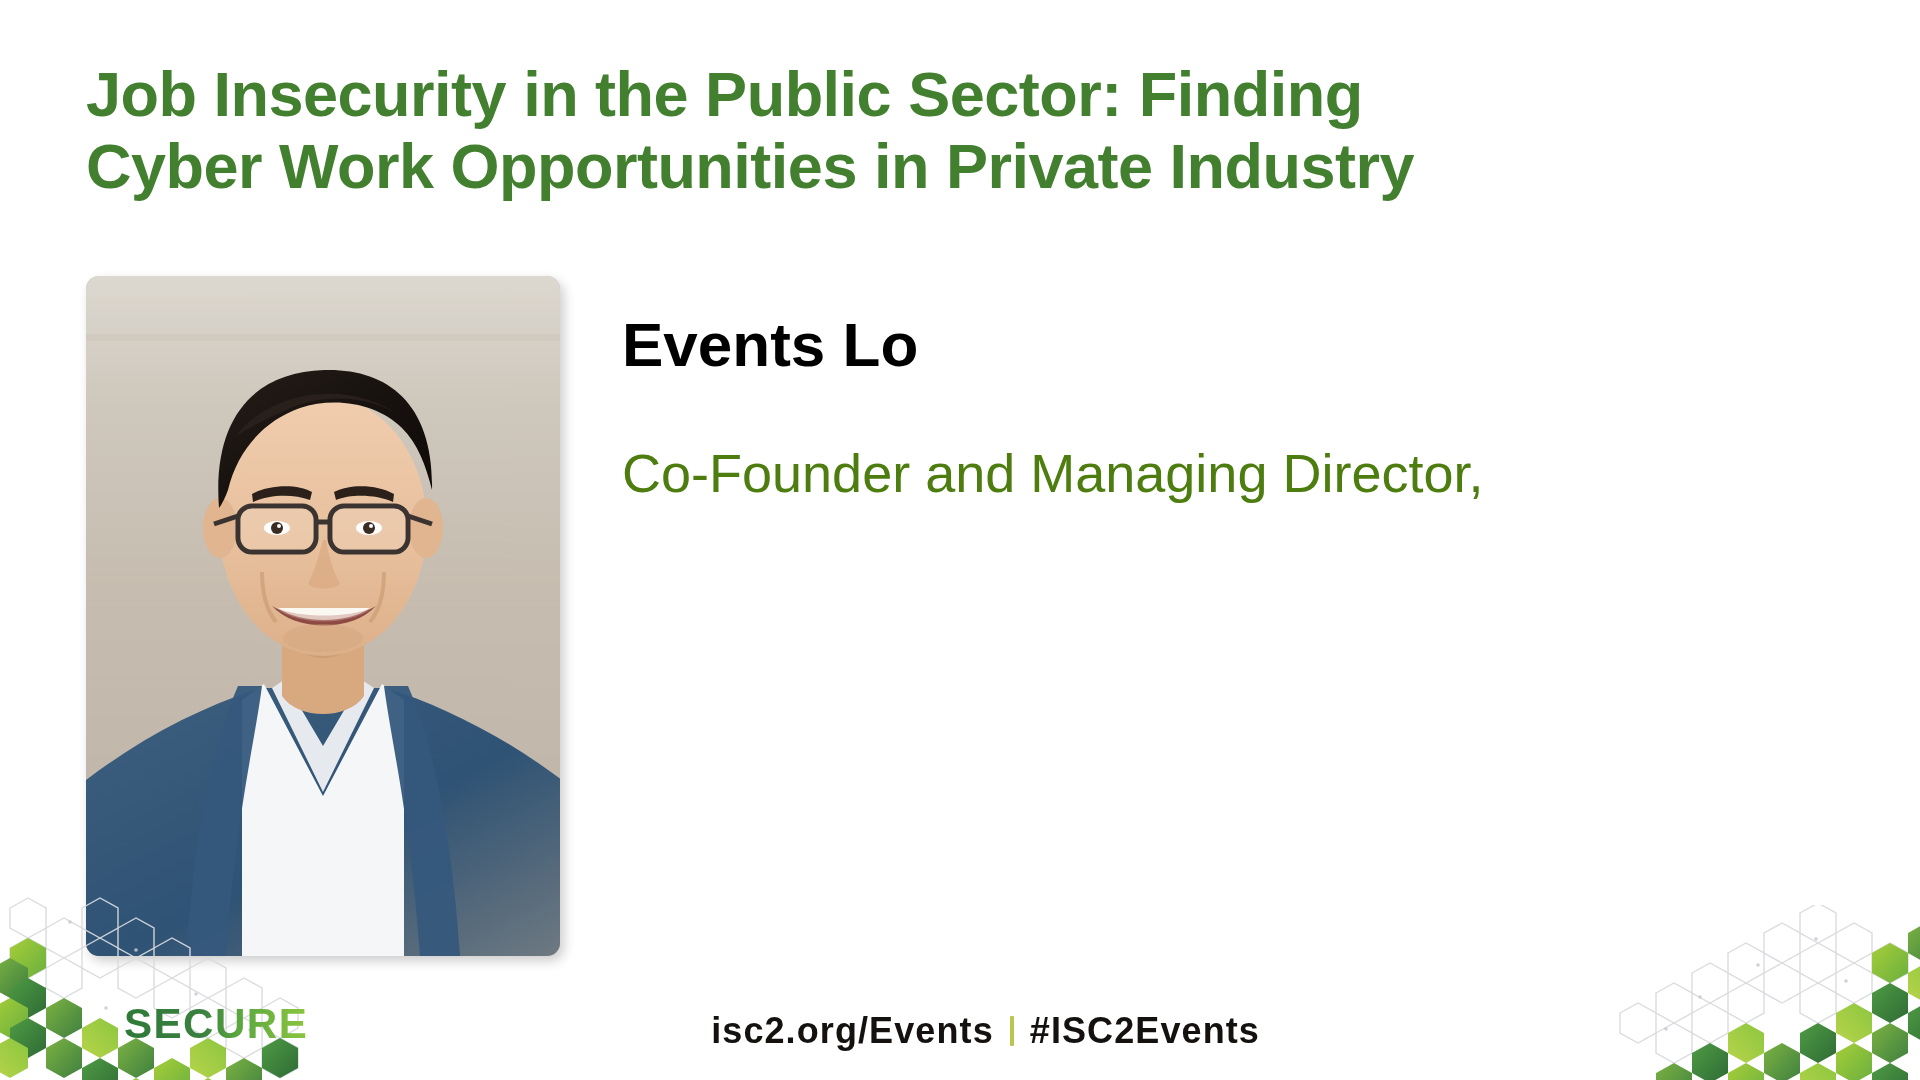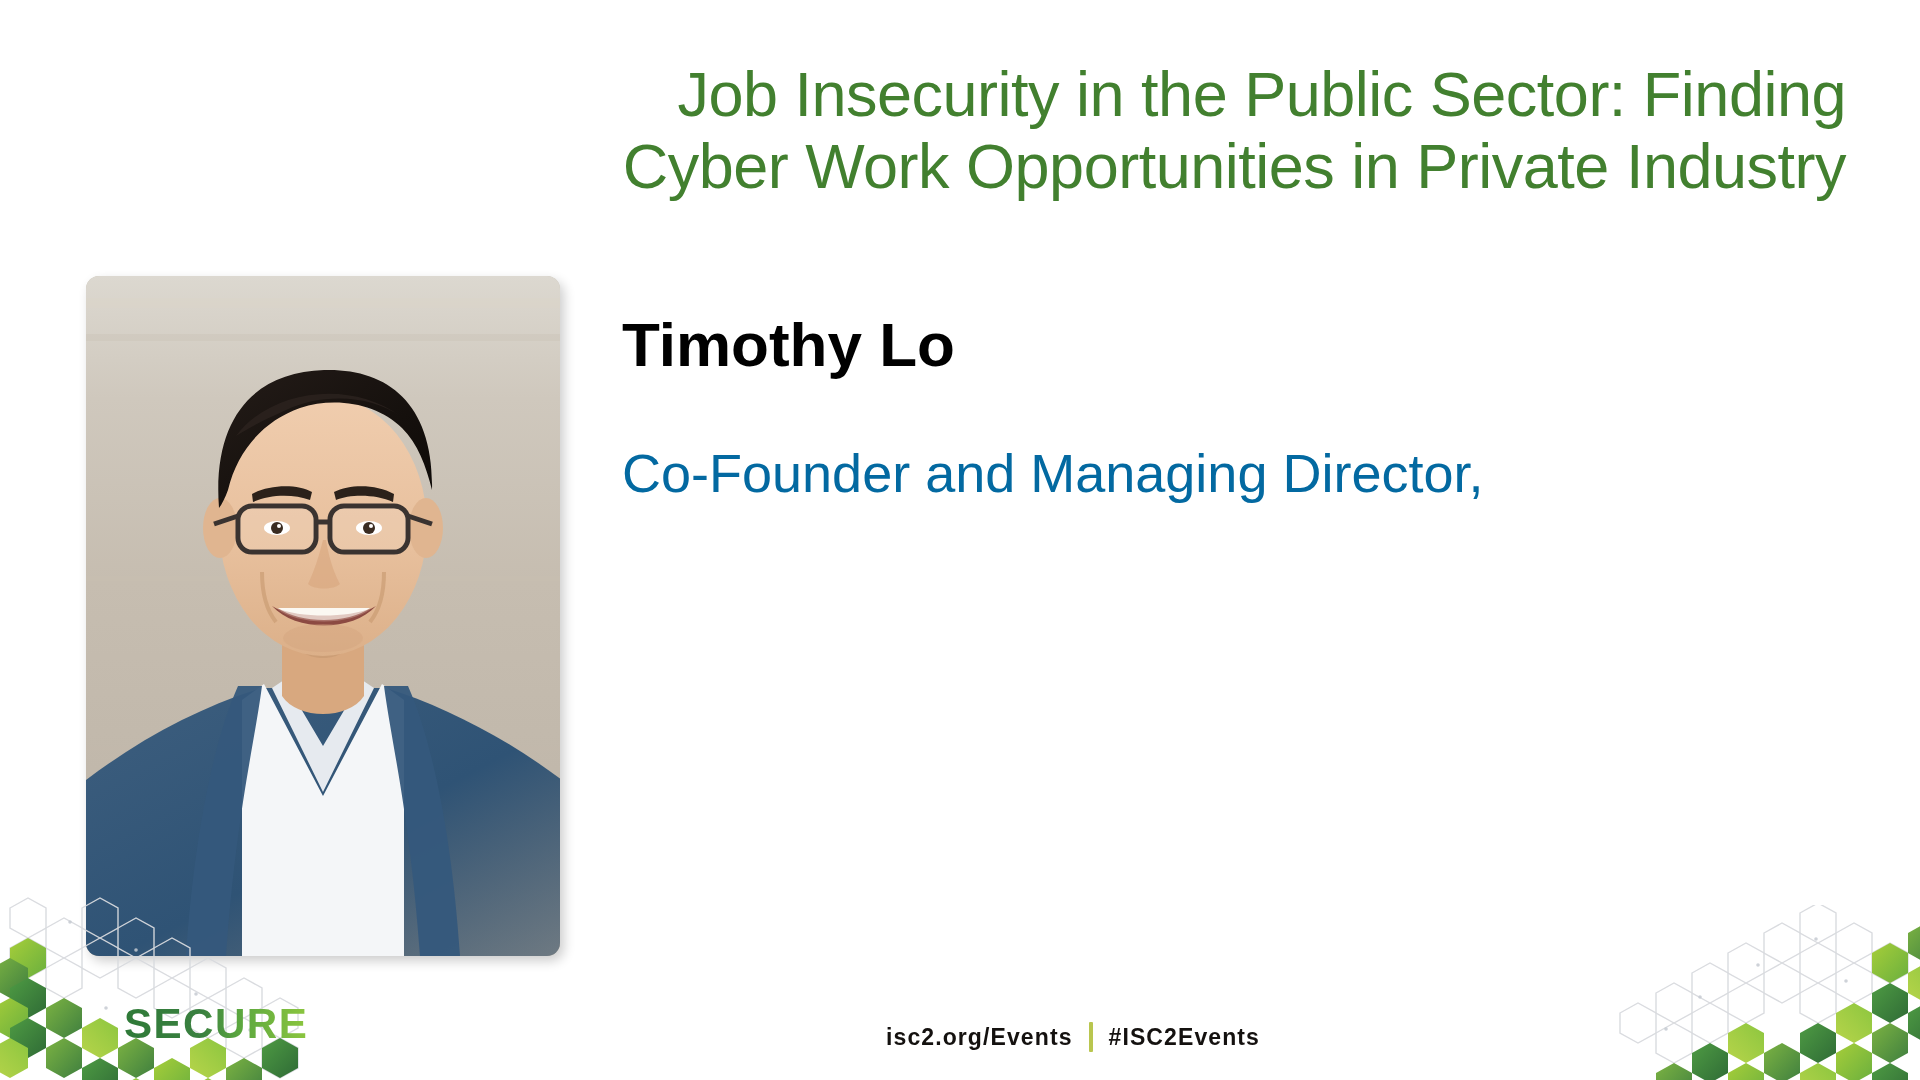--- a/index.html
+++ b/index.html
@@ -17,25 +17,24 @@
   }
 
   
   .title {
     position: absolute;
     left: 86px;
     top: 58px;
     width: 1760px;
     color: #42802f;
     font-family: "Liberation Sans", sans-serif;
-    font-weight: normal;
+    font-weight: bold;
     font-size: 63px;
     line-height: 1.15;
     letter-spacing: -0.5px;
-    text-align: right;
   }
   .title-line { display: block; white-space: nowrap; }
 
   
   .headshot {
     position: absolute;
     left: 86px;
     top: 276px;
     width: 474px;
     height: 680px;
@@ -56,21 +55,21 @@
     font-weight: bold;
     font-size: 62px;
     line-height: 1.05;
     white-space: nowrap;
   }
   .speaker-role {
     position: absolute;
     left: 622px;
     top: 432px;
     width: 1200px;
-    color: #0369a1;
+    color: #4d7c0f;
     font-family: "Liberation Sans", sans-serif;
     font-weight: normal;
     font-size: 54px;
     line-height: 1.52;
   }
   .role-line { display: block; white-space: nowrap; }
 
   
   .footer-hex-left {
     position: absolute;
@@ -102,21 +101,21 @@
     position: absolute;
     right: 660px;
     bottom: 28px;
     display: flex;
     align-items: center;
     gap: 16px;
     white-space: nowrap;
   }
   .footer-link-text {
     font-family: "Liberation Sans", sans-serif;
-    font-size: 23px;
+    font-size: 36px;
     font-weight: bold;
     color: #14110f;
     letter-spacing: 1.1px;
   }
   .footer-divider {
     width: 4px;
     height: 30px;
     background: #b9c64f;
     border-radius: 1px;
   }
@@ -210,21 +209,21 @@
       <path d="M 192 332 C 214 348 262 348 284 332 Z" fill="#fbf8f2"></path>
       <path d="M 190 332 C 212 350 264 350 286 332 C 262 342 214 342 190 332 Z" fill="#c79a8f" opacity="0.5"></path>
 
       <path d="M 176 296 C 176 320 182 336 190 346" stroke="#cb9c74" stroke-width="4" fill="none" opacity="0.7"></path>
       <path d="M 298 296 C 298 320 292 336 284 346" stroke="#cb9c74" stroke-width="4" fill="none" opacity="0.7"></path>
 
       <ellipse cx="237" cy="362" rx="40" ry="14" fill="#d2a27c" opacity="0.4"></ellipse>
     </svg>
   </div>
 
-  <div class="speaker-name">Timothy Lo</div>
+  <div class="speaker-name">Events Lo</div>
 
   <div class="speaker-role">
     <span class="role-line">Co-Founder and Managing Director,</span>
   </div>
 
   <div class="footer-hex-left">
     <svg viewBox="0 0 330 190">
       <defs>
         <linearGradient id="hgA" x1="0" y1="0" x2="1" y2="1">
           <stop offset="0%" stop-color="#7cb342"></stop>

